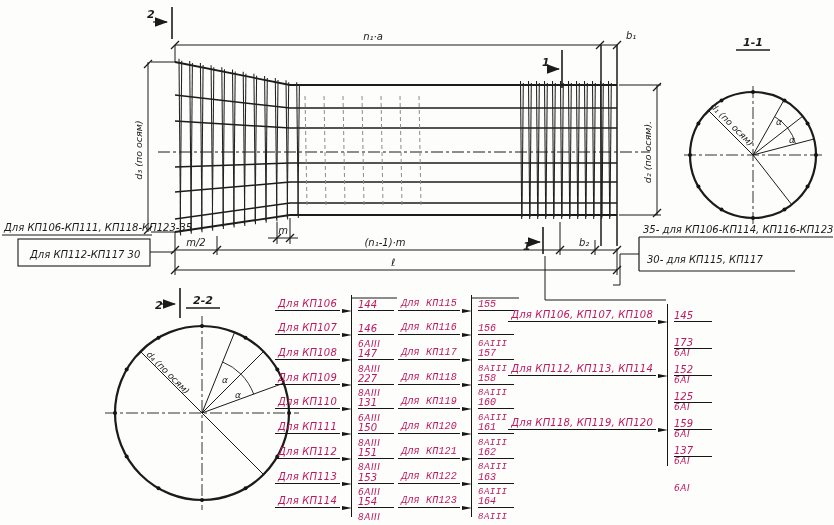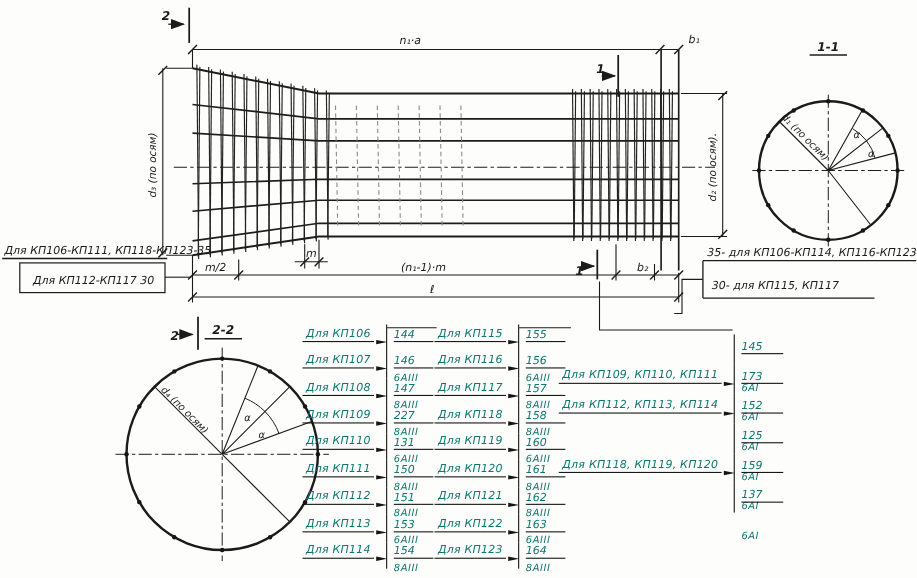--- a/index.html
+++ b/index.html
@@ -8,21 +8,21 @@
     background:#fdfdfc;
     font-family:"DejaVu Sans",sans-serif;
   }
   svg text{font-family:"DejaVu Sans",sans-serif;font-style:italic;fill:#1b1b1b;}
   .dt{font-size:10px;}
   .dts{font-size:9px;}
   .dtt{font-size:11px;font-weight:bold;}
   .rot{font-size:9.5px;}
 
   
-  .rtable{position:absolute;font-style:italic;color:#0f766e;}
+  .rtable{position:absolute;font-style:italic;color:#be185d;}
   .trow{position:relative;height:24.7px;}
   .rtable.t3 .trow{height:27px;}
   .tlabel{
     position:absolute;right:58px;bottom:9px;white-space:nowrap;
     border-bottom:1.1px solid #161616;padding:0 3px 1px 3px;
     font-size:10px;letter-spacing:.2px;
   }
   .rtable.t3 .tlabel{right:60px;}
   .tlabel::after{
     content:"";position:absolute;right:-12px;bottom:-3px;width:0;height:0;
@@ -315,21 +315,21 @@
 
     <div class="trow">
       <span class="tlabel">Для КП114</span>
       <span class="tfrac">
         <span class="num">154</span>
         <span class="den">8АIII</span>
       </span>
     </div>
   </div>
 
-<div class="rtable" style="left:340px;top:295px;width:178px;height:223px;">
+<div class="rtable" style="left:340px;top:295px;width:178px;height:223px;font-family:Liberation Mono, monospace;">
 
     <div class="trow">
       <span class="tlabel">Для КП115</span>
       <span class="tfrac">
         <span class="num">155</span>
         <span class="den">6АIII</span>
       </span>
     </div>
 
     <div class="trow">
@@ -393,28 +393,28 @@
       <span class="tfrac">
         <span class="num">164</span>
         <span class="den">8АIII</span>
       </span>
     </div>
   </div>
 
 <div class="rtable t3" style="left:500px;top:304px;width:216px;height:163px;">
 
     <div class="trow">
+      <span class="tlabel">Для КП106, КП107, КП108</span>
       <span class="tfrac">
         <span class="num">145</span>
         <span class="den">6АI</span>
       </span>
     </div>
 
     <div class="trow">
-      <span class="tlabel">Для КП109, КП110, КП111</span>
       <span class="tfrac">
         <span class="num">173</span>
         <span class="den">6АI</span>
       </span>
     </div>
 
     <div class="trow">
       <span class="tlabel">Для КП112, КП113, КП114</span>
       <span class="tfrac">
         <span class="num">152</span>

